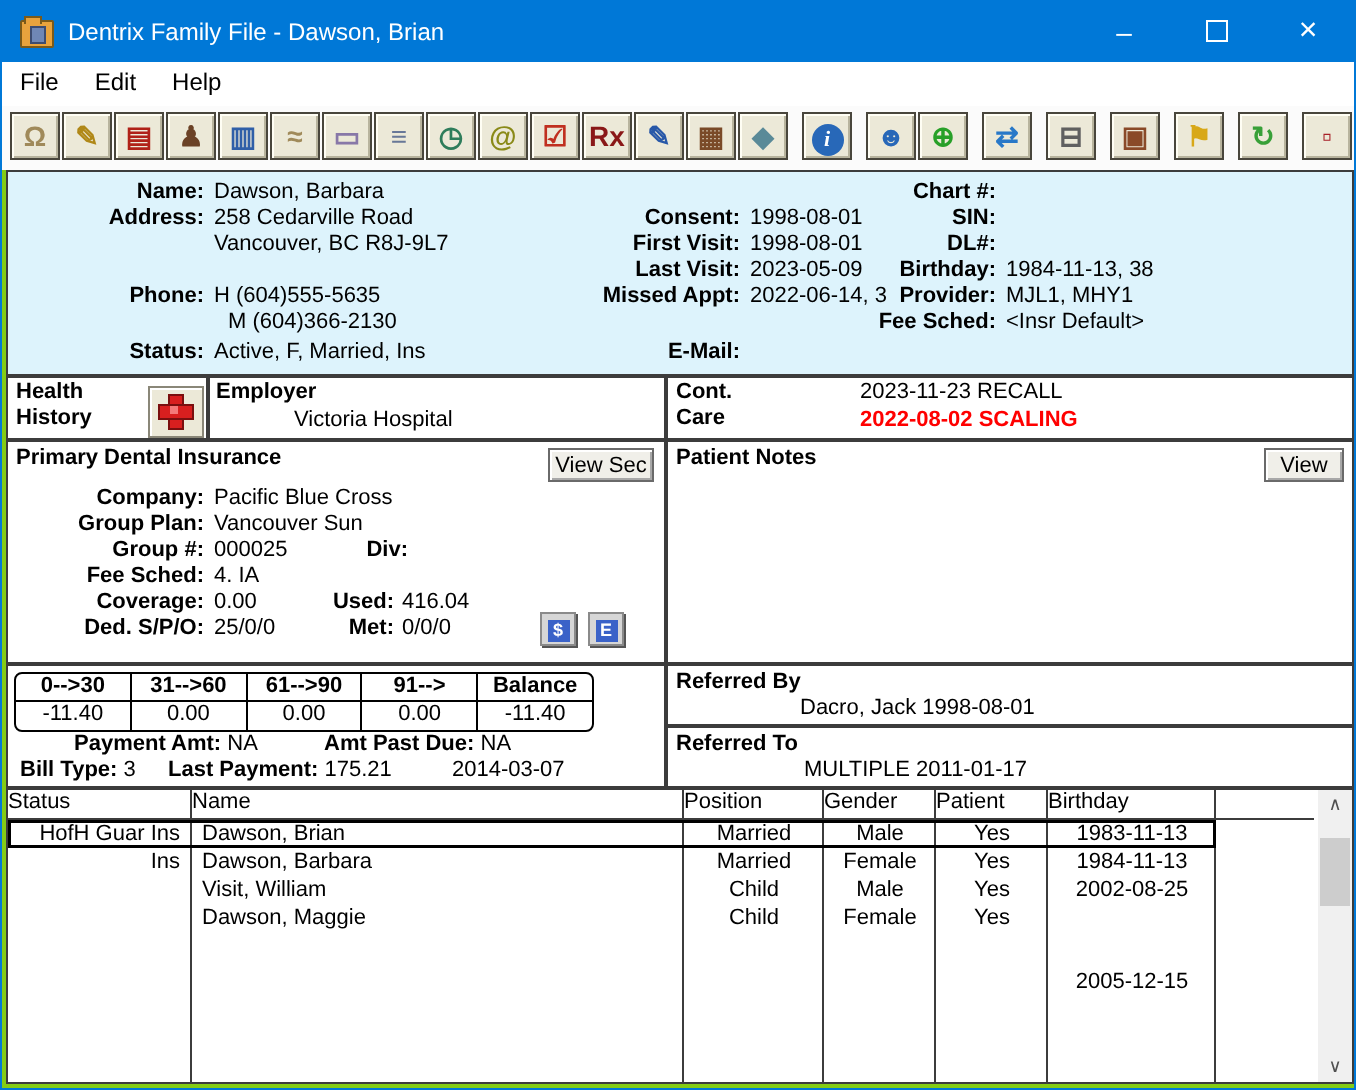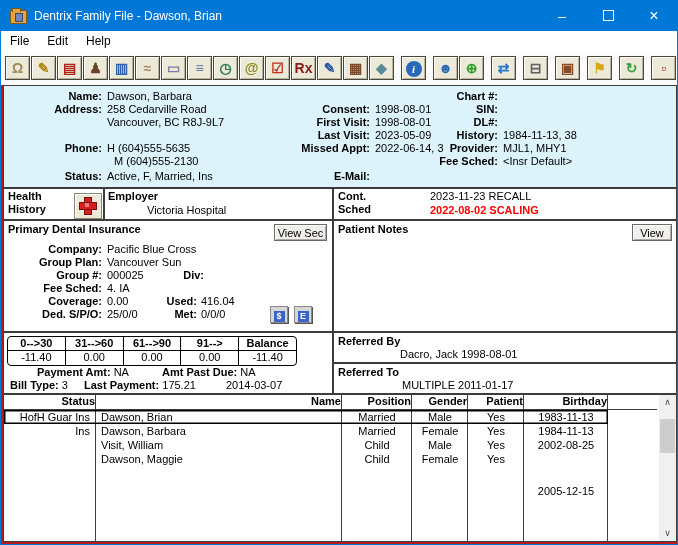--- a/index.html
+++ b/index.html
@@ -1,16 +1,16 @@
 <!DOCTYPE html>
 <html><head>
 <meta charset="utf-8">
 <style>
   html,body{margin:0;padding:0;background:#b0b0b0;font-family:"Liberation Sans",sans-serif;}
-  .window{position:relative;width:678px;height:545px;background:#b91c1c;border:1px solid #0078d7;box-sizing:border-box;overflow:hidden;}
+  .window{position:relative;width:678px;height:545px;background:#84cc16;border:1px solid #0078d7;box-sizing:border-box;overflow:hidden;}
 
   
   .titlebar{position:absolute;left:0;top:0;width:100%;height:30px;background:#0078d7;color:#fff;}
   .app-icon{position:absolute;left:9px;top:9px;width:15px;height:12px;background:#e8a33d;border:1px solid #7a5a1a;border-radius:1px;}
   .app-icon::before{content:"";position:absolute;left:1px;top:-3px;width:7px;height:3px;background:#e8a33d;border:1px solid #7a5a1a;border-bottom:none;}
   .app-icon::after{content:"";position:absolute;left:4px;top:2px;width:6px;height:7px;background:#6f87b5;border:1px solid #3c4c70;}
   .title-text{position:absolute;left:33px;top:8px;font-size:12px;white-space:nowrap;}
   .cap{position:absolute;top:0;width:46px;height:30px;text-align:center;line-height:30px;color:#fff;font-size:14px;}
   .cap-min{right:92px;}
   .cap-max{right:46px;}
@@ -59,21 +59,21 @@
   .ag-cell{flex:1;text-align:center;font-size:11px;line-height:13px;border-right:1px solid #000;}
   .ag-cell:last-child{border-right:none;}
   .ag-head .ag-cell{font-weight:bold;border-bottom:1px solid #000;}
 
   .refby-panel{left:332px;top:331px;width:344px;height:31px;}
   .refto-panel{left:332px;top:362px;width:344px;height:31px;}
 
   
   .family-panel{left:2px;top:393px;width:674px;height:148px;}
   .fam-header{position:absolute;left:0;top:0;height:14px;display:flex;border-bottom:1px solid #3c3c3c;}
-  .fh-cell{box-sizing:border-box;border-right:1px solid #3c3c3c;font-weight:bold;text-align:right;font-size:11px;line-height:13px;}
+  .fh-cell{box-sizing:border-box;border-right:1px solid #3c3c3c;font-weight:normal;text-align:left;font-size:11px;line-height:13px;}
   .fam-sep{position:absolute;top:0;bottom:0;width:1px;background:#3c3c3c;}
   .fam-row{position:absolute;left:0;height:14px;width:604px;cursor:default;}
   .fam-row.selected{box-shadow:inset 0 0 0 1.5px #000;}
   .fc{position:absolute;top:0;height:14px;font-size:11px;line-height:14px;white-space:nowrap;overflow:hidden;box-sizing:border-box;}
   .fc-status{text-align:right;padding-right:6px;}
   .fc-name{text-align:left;padding-left:5px;}
   .fc-c{text-align:center;}
   .fam-scroll{position:absolute;right:0;top:0;bottom:0;width:17px;background:#f0f0f0;}
   .sb-arrow{position:absolute;left:0;width:17px;height:15px;text-align:center;font-size:9px;line-height:15px;color:#505050;cursor:default;}
   .sb-up{top:0;}
@@ -98,42 +98,42 @@
   <div class="toolbar" id="toolbar"><button class="tb"><span class="glyph" style="color: rgb(160, 138, 90);">Ω</span></button><button class="tb"><span class="glyph" style="color: rgb(176, 136, 24);">✎</span></button><button class="tb"><span class="glyph" style="color: rgb(176, 34, 24);">▤</span></button><button class="tb"><span class="glyph" style="color: rgb(107, 66, 38);">♟</span></button><button class="tb"><span class="glyph" style="color: rgb(47, 95, 168);">▥</span></button><button class="tb"><span class="glyph" style="color: rgb(160, 138, 90);">≈</span></button><button class="tb"><span class="glyph" style="color: rgb(136, 120, 168);">▭</span></button><button class="tb"><span class="glyph" style="color: rgb(104, 120, 152);">≡</span></button><button class="tb"><span class="glyph" style="color: rgb(46, 125, 91);">◷</span></button><button class="tb"><span class="glyph" style="color: rgb(138, 138, 24);">@</span></button><button class="tb"><span class="glyph" style="color: rgb(192, 48, 32);">☑</span></button><button class="tb"><span class="glyph" style="color: rgb(138, 24, 24);">Rx</span></button><button class="tb"><span class="glyph" style="color: rgb(40, 88, 168);">✎</span></button><button class="tb"><span class="glyph" style="color: rgb(122, 74, 40);">▦</span></button><button class="tb"><span class="glyph" style="color: rgb(90, 138, 152);">◆</span></button><button class="tb gap"><span class="glyph circle" style="color: rgb(255, 255, 255); background: rgb(40, 104, 184);">i</span></button><button class="tb gap"><span class="glyph" style="color: rgb(40, 104, 184);">☻</span></button><button class="tb"><span class="glyph" style="color: rgb(40, 160, 40);">⊕</span></button><button class="tb gap"><span class="glyph" style="color: rgb(40, 120, 200);">⇄</span></button><button class="tb gap"><span class="glyph" style="color: rgb(96, 96, 96);">⊟</span></button><button class="tb gap"><span class="glyph" style="color: rgb(138, 74, 40);">▣</span></button><button class="tb gap"><span class="glyph" style="color: rgb(216, 168, 24);">⚑</span></button><button class="tb gap"><span class="glyph" style="color: rgb(56, 160, 56);">↻</span></button><button class="tb gap"><span class="glyph" style="color: rgb(168, 32, 40);">▫</span></button></div>
 
   <div class="panel patient-panel">
     <div class="lbl" style="left:2px;top:4px;width:96px">Name:</div>
     <div class="val" style="left:103px;top:4px">Dawson, Barbara</div>
     <div class="lbl" style="left:2px;top:17px;width:96px">Address:</div>
     <div class="val" style="left:103px;top:17px">258 Cedarville Road</div>
     <div class="val" style="left:103px;top:30px">Vancouver, BC  R8J-9L7</div>
     <div class="lbl" style="left:2px;top:56px;width:96px">Phone:</div>
     <div class="val" style="left:103px;top:56px">H (604)555-5635</div>
-    <div class="val" style="left:110px;top:69px">M (604)555-2130</div>
+    <div class="val" style="left:110px;top:69px">M (604)366-2130</div>
     <div class="lbl" style="left:2px;top:84px;width:96px">Status:</div>
     <div class="val" style="left:103px;top:84px">Active, F, Married, Ins</div>
 
     <div class="lbl" style="left:246px;top:17px;width:120px">Consent:</div>
     <div class="val" style="left:371px;top:17px">1998-08-01</div>
     <div class="lbl" style="left:246px;top:30px;width:120px">First Visit:</div>
     <div class="val" style="left:371px;top:30px">1998-08-01</div>
     <div class="lbl" style="left:246px;top:43px;width:120px">Last Visit:</div>
     <div class="val" style="left:371px;top:43px">2023-05-09</div>
     <div class="lbl" style="left:246px;top:56px;width:120px">Missed Appt:</div>
     <div class="val" style="left:371px;top:56px">2022-06-14, 3</div>
     <div class="lbl" style="left:246px;top:84px;width:120px">E-Mail:</div>
     <div class="val" style="left:371px;top:84px"></div>
 
     <div class="lbl" style="left:374px;top:4px;width:120px">Chart #:</div>
     <div class="val" style="left:499px;top:4px"></div>
     <div class="lbl" style="left:374px;top:17px;width:120px">SIN:</div>
     <div class="val" style="left:499px;top:17px"></div>
     <div class="lbl" style="left:374px;top:30px;width:120px">DL#:</div>
     <div class="val" style="left:499px;top:30px"></div>
-    <div class="lbl" style="left:374px;top:43px;width:120px">History:</div>
+    <div class="lbl" style="left:374px;top:43px;width:120px">Birthday:</div>
     <div class="val" style="left:499px;top:43px">1984-11-13, 38</div>
     <div class="lbl" style="left:374px;top:56px;width:120px">Provider:</div>
     <div class="val" style="left:499px;top:56px">MJL1, MHY1</div>
     <div class="lbl" style="left:374px;top:69px;width:120px">Fee Sched:</div>
     <div class="val" style="left:499px;top:69px">&lt;Insr Default&gt;</div>
   </div>
 
   <div class="panel hh-panel">
     <div class="sec-title" style="left:4px;top:1px">Health</div>
     <div class="sec-title" style="left:4px;top:14px">History</div>
@@ -143,21 +143,21 @@
     </div>
   </div>
 
   <div class="panel emp-panel">
     <div class="sec-title" style="left:3px;top:1px">Employer</div>
     <div class="val" style="left:42px;top:15px">Victoria Hospital</div>
   </div>
 
   <div class="panel cc-panel">
     <div class="sec-title" style="left:4px;top:1px">Cont.</div>
-    <div class="sec-title" style="left:4px;top:14px">Sched</div>
+    <div class="sec-title" style="left:4px;top:14px">Care</div>
     <div class="val" style="left:96px;top:1px">2023-11-23 RECALL</div>
     <div class="val cc-alert" style="left:96px;top:15px;color:#ff0000">2022-08-02 SCALING</div>
   </div>
 
   <div class="panel ins-panel">
     <div class="sec-title" style="left:4px;top:2px">Primary Dental Insurance</div>
     <div class="btn" style="left:270px;top:3px;width:53px;height:17px">View Sec</div>
     <div class="lbl" style="left:4px;top:22px;width:94px">Company:</div>
     <div class="val" style="left:103px;top:22px">Pacific Blue Cross</div>
     <div class="lbl" style="left:4px;top:35px;width:94px">Group Plan:</div>

